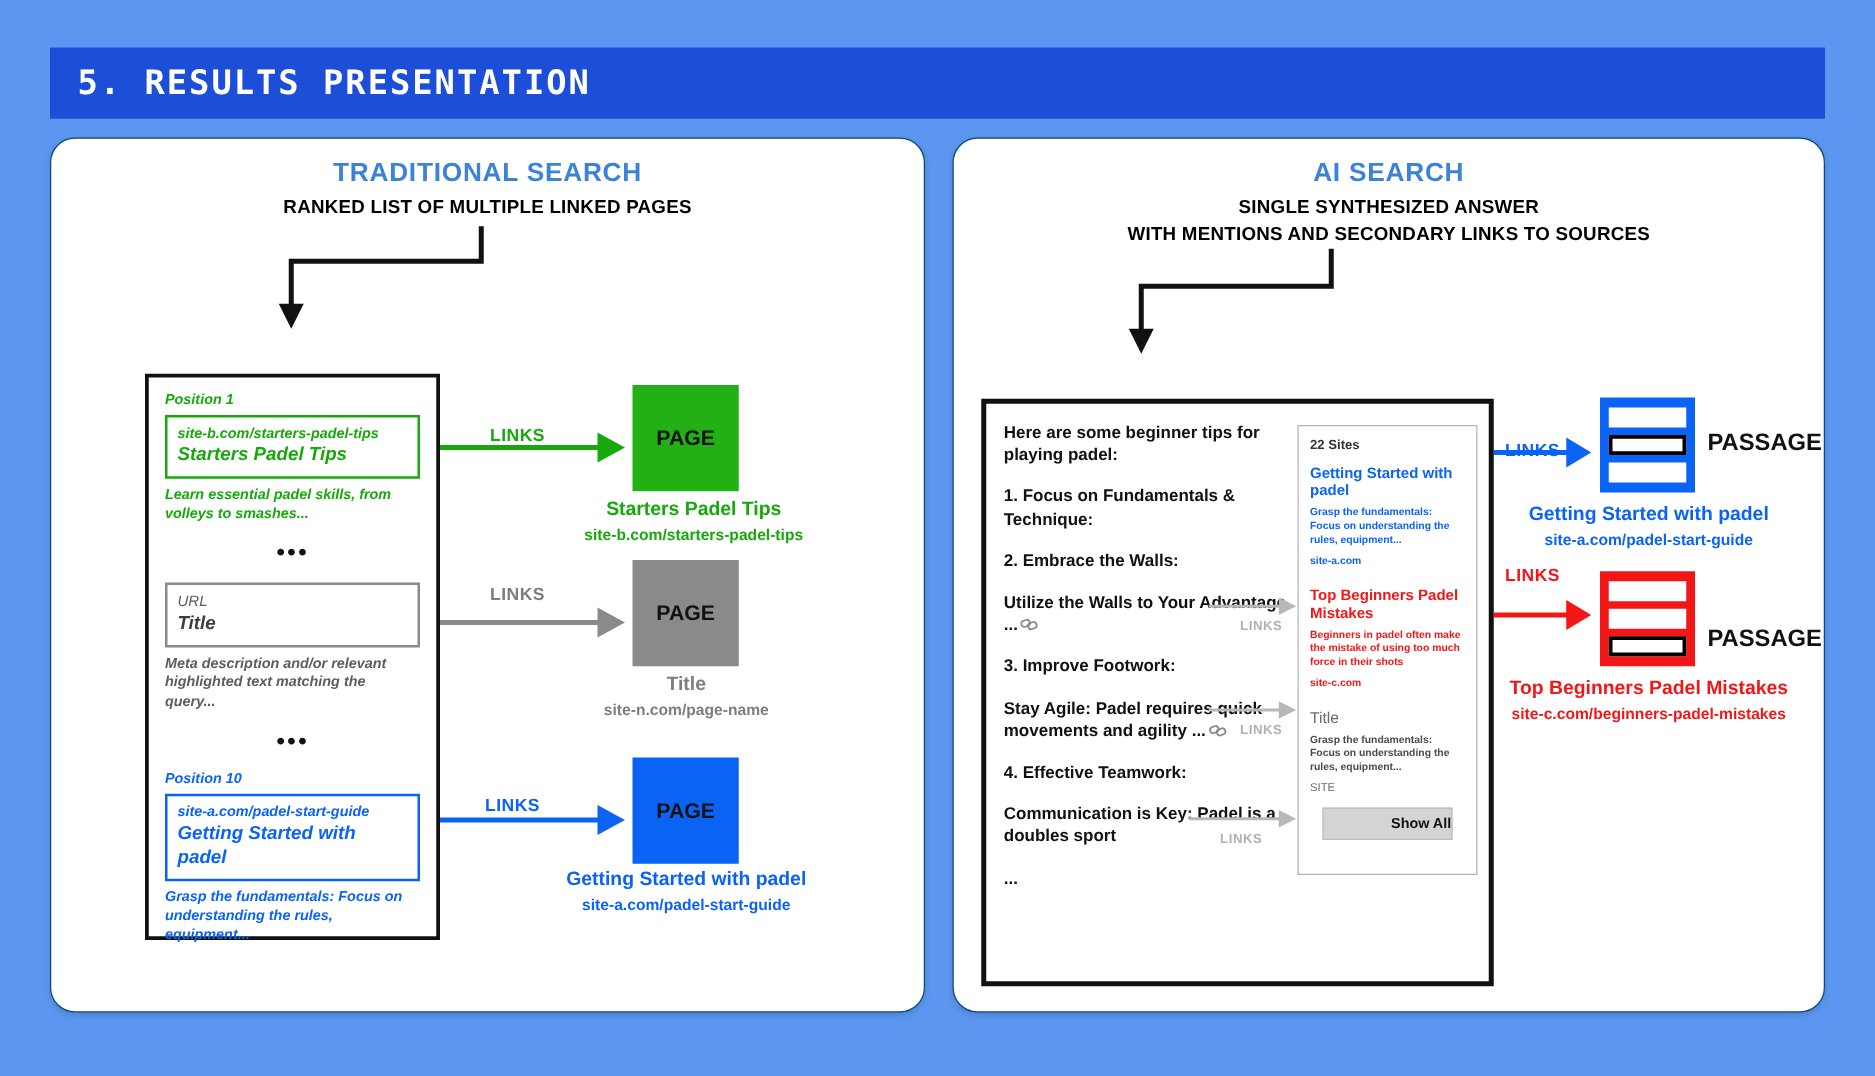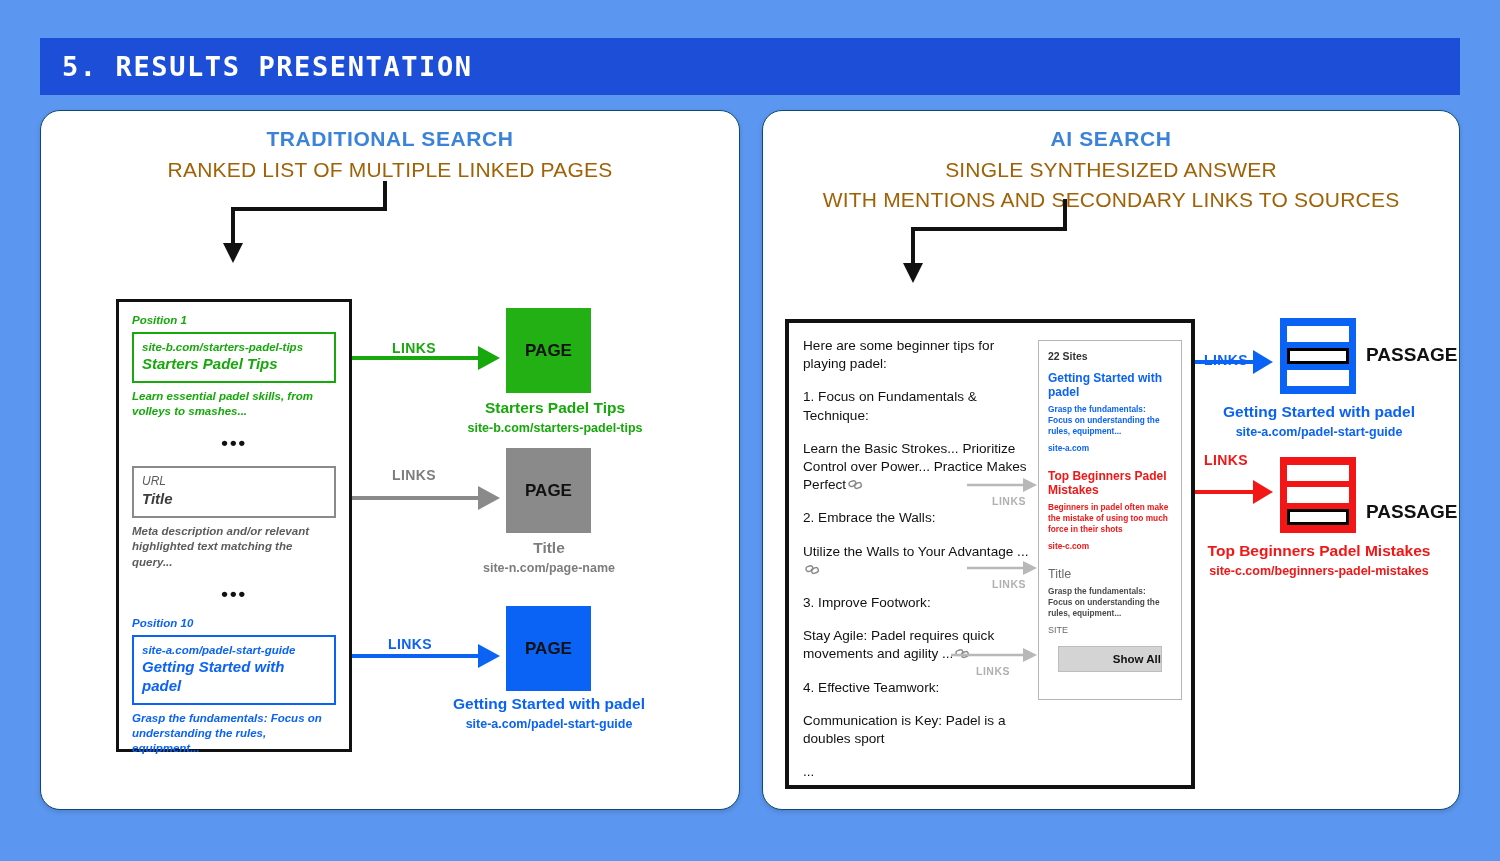--- a/index.html
+++ b/index.html
@@ -39,22 +39,22 @@
   .panel-left  { left: 40px;  top: 110px; width: 700px;  height: 700px; }
   .panel-right { left: 762px; top: 110px; width: 698px;  height: 700px; }
 
   .panel-head { position: absolute; width: 100%; text-align: center; }
   .ph-title {
     color: #3b82d9;
     font-size: 21px; font-weight: bold;
     letter-spacing: .6px;
   }
   .ph-sub {
-    color: #a16207;
-    font-size: 21px; font-weight: normal;
+    color: #000000;
+    font-size: 15px; font-weight: bold;
     letter-spacing: .2px;
     margin-top: 5px; line-height: 1.32;
   }
 
   .node-label {
     position: absolute; text-align: center;
     font-size: 17px; font-weight: bold; color: #111;
     line-height: 1.38;
   }
 
@@ -134,21 +134,21 @@
   .answer-box {
     position: absolute;
     left: 785px; top: 319px;
     width: 410px; height: 470px;
     border: 4px solid #111;
     background: #fff;
   }
   .answer-text {
     position: absolute;
     left: 14px; top: 14px; width: 232px;
-    font-size: 13.6px; font-weight: normal; color: #111;
+    font-size: 13.6px; font-weight: bold; color: #111;
     line-height: 1.34;
   }
   .answer-text p { margin-bottom: 15px; }
   .answer-text p:last-child { margin-bottom: 0; }
 
   
   .chain {
     display: inline-block; width: 15px; height: 11px;
     position: relative; vertical-align: -1px; margin: 0 2px;
   }
@@ -296,26 +296,20 @@
     <path d="M150,172 L140,152 L160,152 Z" fill="#111"></path>
   </svg>
 
 </div>
 
 <div class="answer-box">
 
   <div class="answer-text">
     <p>Here are some beginner tips for playing padel:</p>
     <p>1. Focus on Fundamentals &amp; Technique:</p>
-    <p><span>Learn the Basic Strokes... Prioritize Control over Power... Practice Makes Perfect</span><span class="chain"><svg width="15" height="11" viewBox="0 0 15 11">
-            <g fill="none" stroke="#8a8a8a" stroke-width="1.4">
-              <rect x="1" y="2.2" width="7" height="5" rx="2.5" transform="rotate(-20 4.5 4.7)"></rect>
-              <rect x="6.4" y="4" width="7" height="5" rx="2.5" transform="rotate(-20 9.9 6.5)"></rect>
-            </g>
-          </svg></span></p>
     <p>2. Embrace the Walls:</p>
     <p><span>Utilize the Walls to Your Advantage ...</span><span class="chain"><svg width="15" height="11" viewBox="0 0 15 11">
             <g fill="none" stroke="#8a8a8a" stroke-width="1.4">
               <rect x="1" y="2.2" width="7" height="5" rx="2.5" transform="rotate(-20 4.5 4.7)"></rect>
               <rect x="6.4" y="4" width="7" height="5" rx="2.5" transform="rotate(-20 9.9 6.5)"></rect>
             </g>
           </svg></span></p>
     <p>3. Improve Footwork:</p>
     <p><span>Stay Agile: Padel requires quick movements and agility ...</span><span class="chain"><svg width="15" height="11" viewBox="0 0 15 11">
             <g fill="none" stroke="#8a8a8a" stroke-width="1.4">

